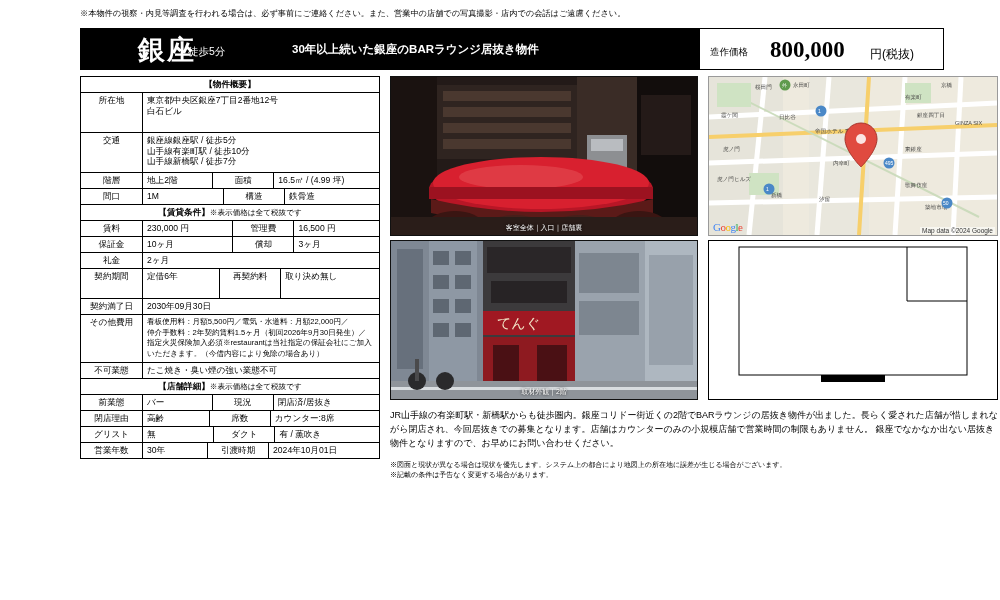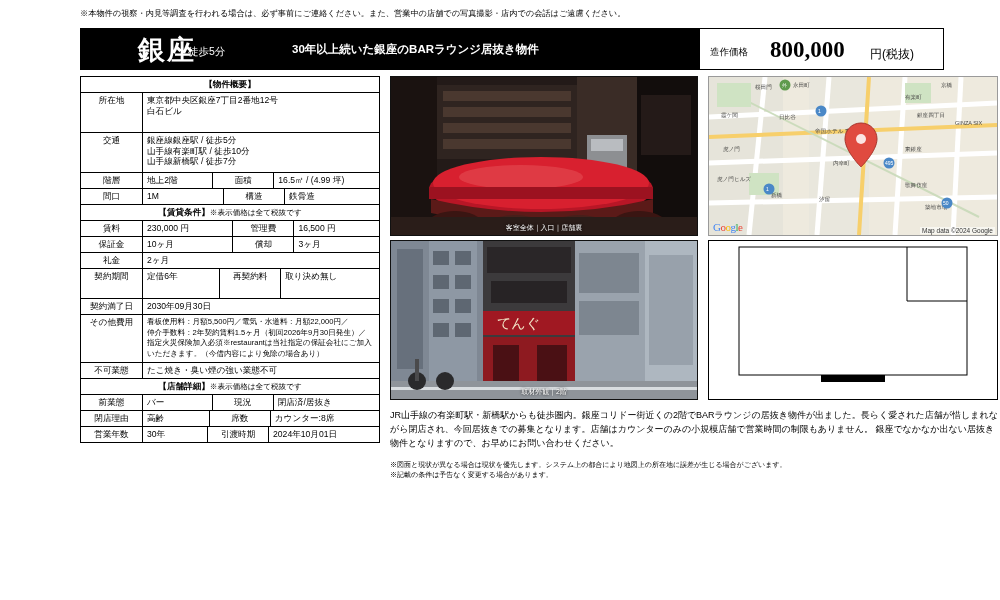--- a/index.html
+++ b/index.html
@@ -381,20 +381,26 @@
         <div class="cell-val2">閉店済/居抜き</div>
       </div>
 
       <div class="row">
         <div class="cell-label">閉店理由</div>
         <div class="cell-val">高齢</div>
         <div class="cell-label2">席数</div>
         <div class="cell-val2">カウンター:8席</div>
       </div>
 
+      <div class="row">
+        <div class="cell-label">グリスト</div>
+        <div class="cell-val">無</div>
+        <div class="cell-label2">ダクト</div>
+        <div class="cell-val2">有 / 薫吹き</div>
+      </div>
 
       <div class="row">
         <div class="cell-label">営業年数</div>
         <div class="cell-val">30年</div>
         <div class="cell-label2">引渡時期</div>
         <div class="cell-val2">2024年10月01日</div>
       </div>
 
     </div>
 

